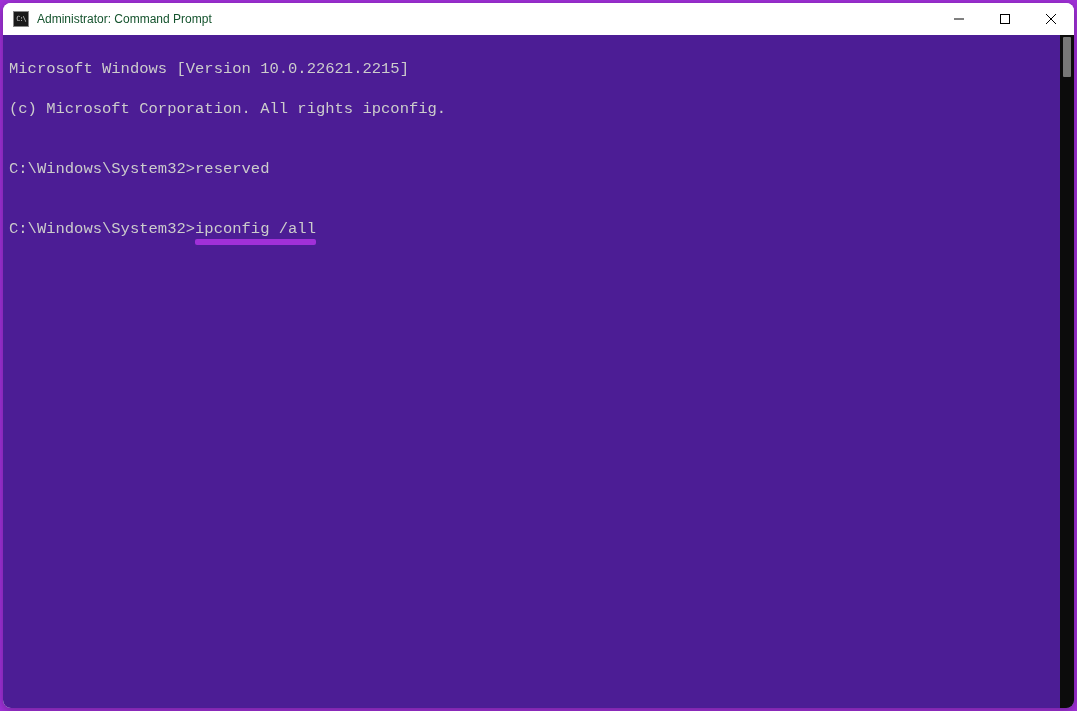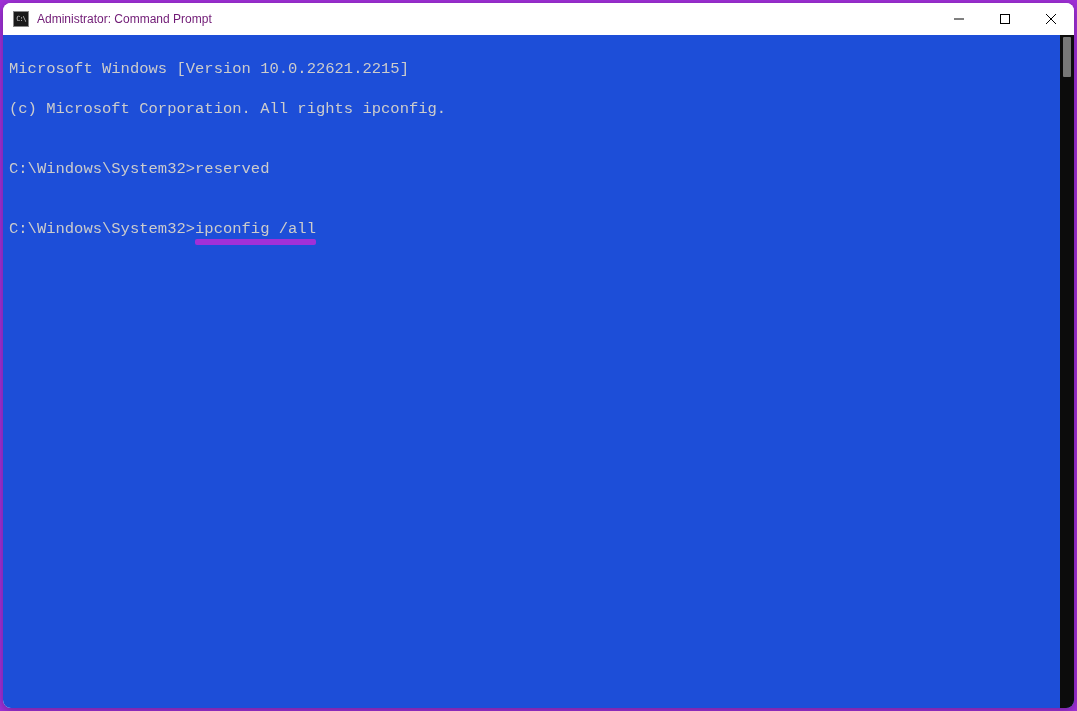--- a/index.html
+++ b/index.html
@@ -42,21 +42,21 @@
       display: flex;
       align-items: center;
       justify-content: center;
       font-size: 7px;
       color: #ccc;
       font-family: monospace;
       letter-spacing: -1px;
     }
     .titlebar-title {
       font-size: 12px;
-      color: #701a75;
+      color: #14532d;
       flex: 1;
     }
     .titlebar-controls {
       display: flex;
       height: 100%;
     }
     .titlebar-btn {
       width: 46px;
       height: 100%;
       display: flex;
@@ -64,21 +64,21 @@
       justify-content: center;
       cursor: pointer;
       color: #000;
     }
     .titlebar-btn svg {
       width: 10px;
       height: 10px;
     }
     .terminal-wrap {
       flex: 1;
-      background: #1d4ed8;
+      background: #4c1d95;
       position: relative;
       display: flex;
     }
     .terminal {
       flex: 1;
       padding: 4px 6px;
       font-family: Consolas, "Courier New", monospace;
       font-size: 15.5px;
       line-height: 20px;
       color: #cccccc;

